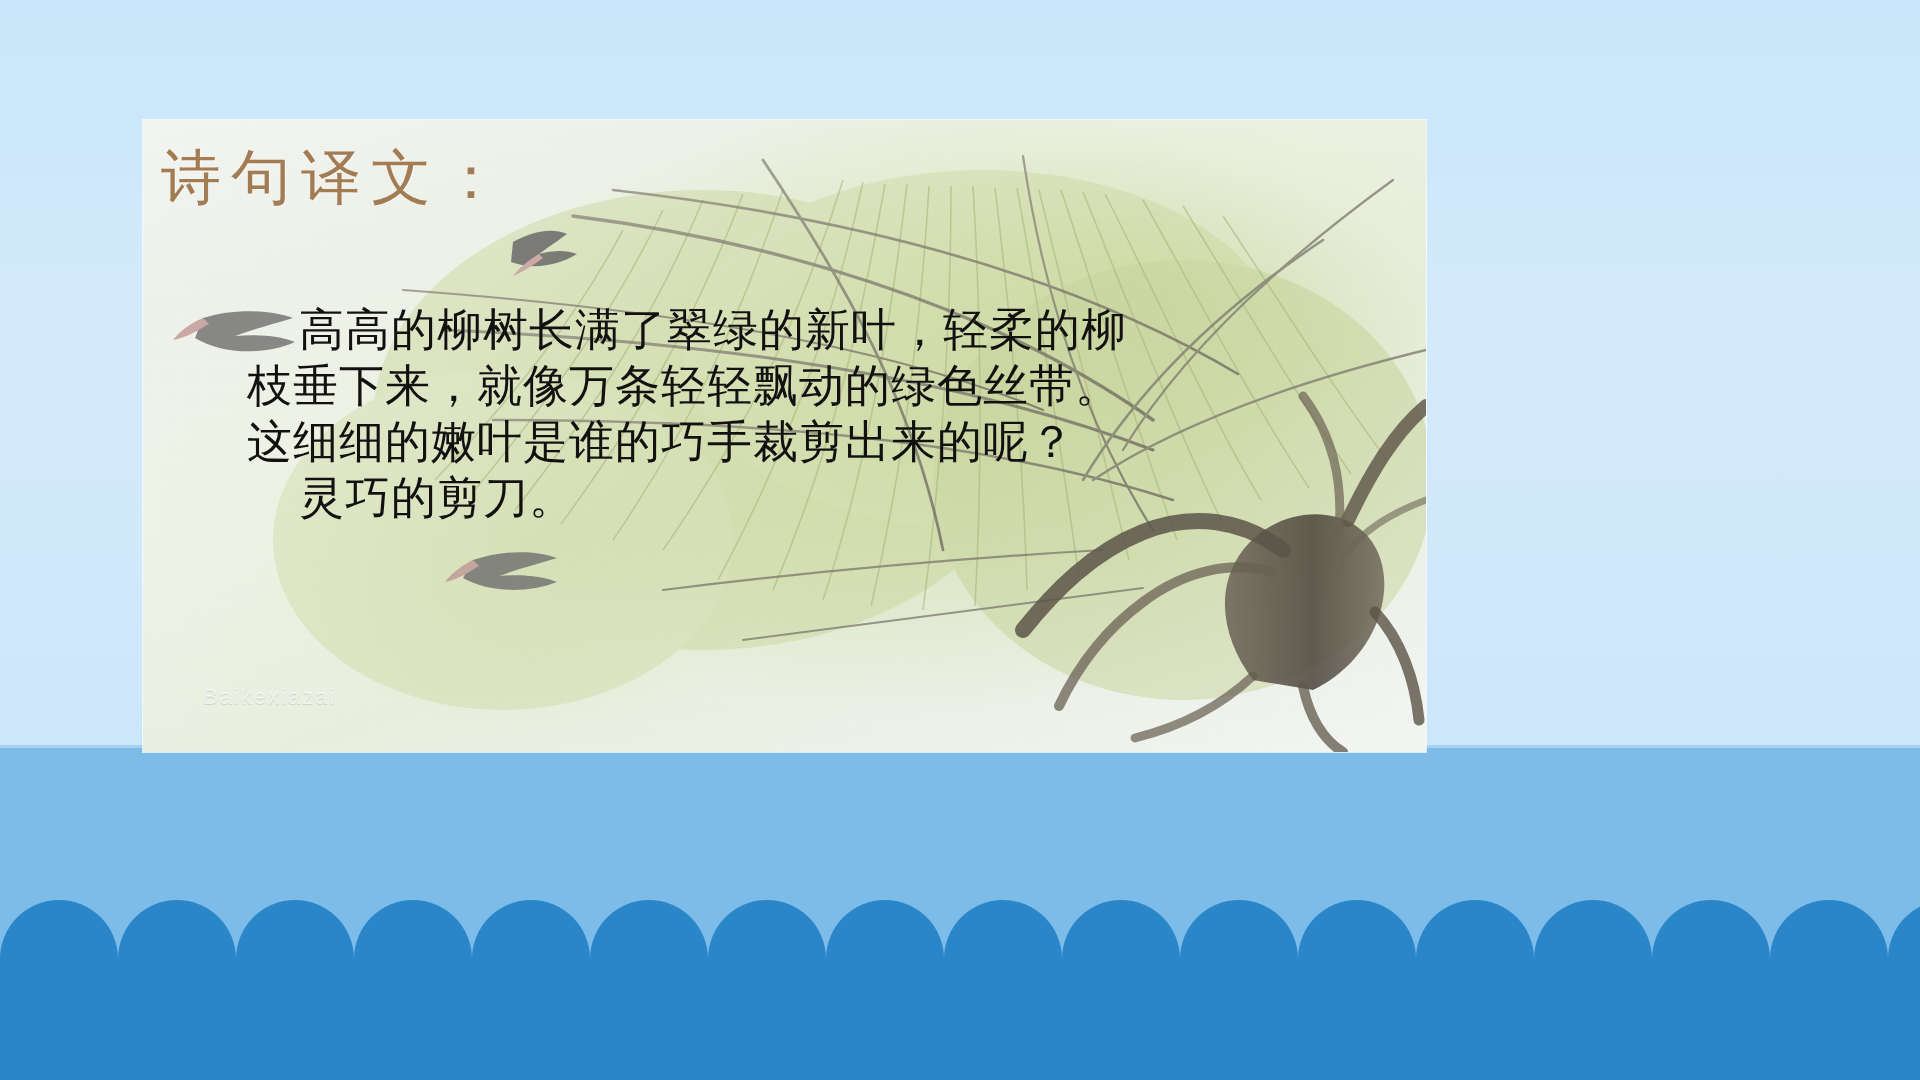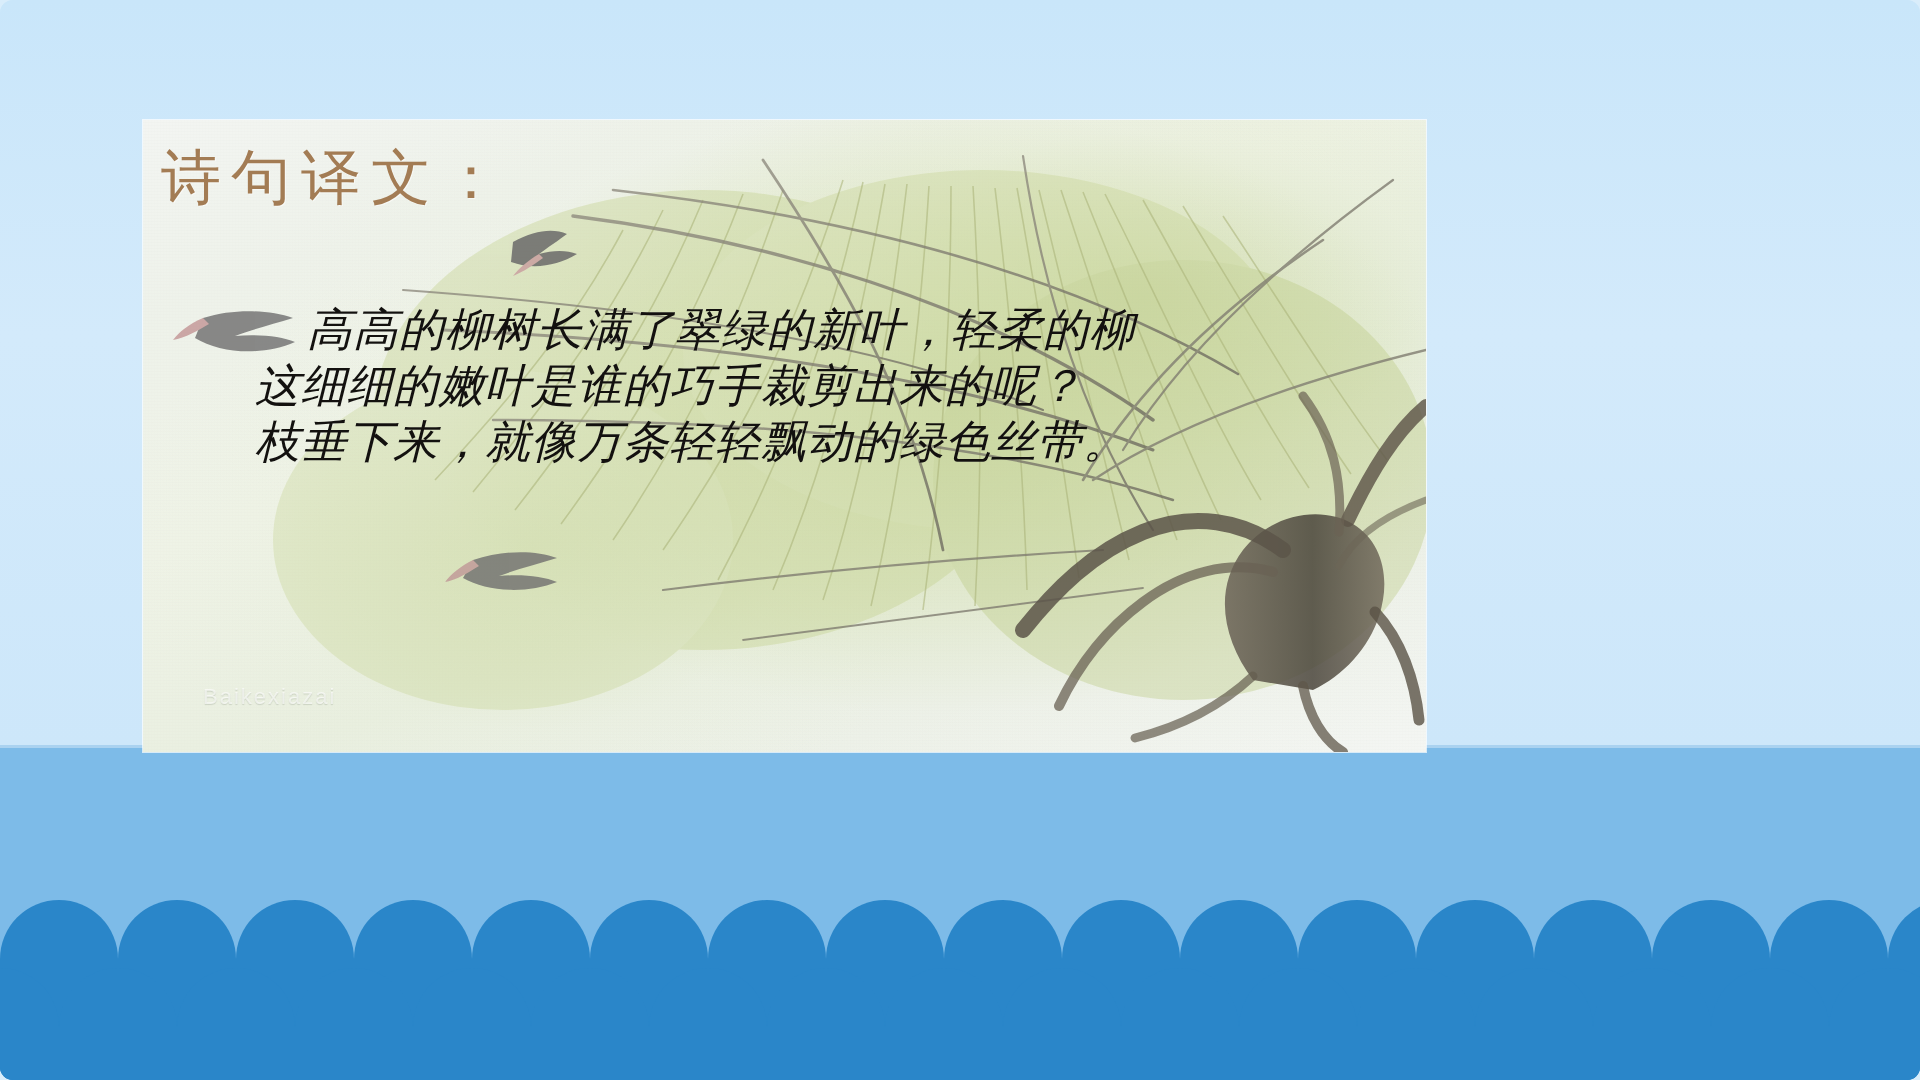--- a/index.html
+++ b/index.html
@@ -17,21 +17,20 @@
   }
 
   
   .slide {
     position: absolute;
     inset: 0;
     width: 1920px;
     height: 1080px;
     background: #cfe8fa;
     overflow: hidden;
-    border-radius: 13px;
   }
 
   .sky-band {
     position: absolute;
     left: 0; top: 0;
     width: 1920px;
     height: 745px;
     background: linear-gradient(180deg, #c9e6fa 0%, #d3eafb 45%, #cde7fa 100%);
   }
 
@@ -120,24 +119,23 @@
     font-size: 60px;
     letter-spacing: 10px;
     color: #a37c54;
     font-weight: 400;
     text-shadow: 1px 1px 0 rgba(255,255,255,0.55);
     white-space: nowrap;
   }
 
   .body-text {
     position: absolute;
-    left: 112px;
+    left: 104px;
     top: 182px;
     width: 1010px;
-    font-style: italic;
   }
 
   .body-line {
     font-family: "Liberation Serif", "DejaVu Serif", serif;
     font-size: 45px;
     line-height: 56px;
     color: #13110f;
     letter-spacing: 1px;
     white-space: nowrap;
     text-shadow: 0 0 1px rgba(255,255,255,0.25);
@@ -296,20 +294,21 @@
         <path d="M330 440 C 360 430, 392 430, 414 438 C 394 444, 372 450, 356 456
                  C 378 454, 400 456, 414 462 C 384 474, 344 472, 320 458 Z"></path>
         <path d="M330 440 C 318 446, 308 454, 302 462 C 314 460, 326 452, 336 446 Z" fill="#c09797"></path>
       </g>
     </svg>
 
     <div class="panel-title">诗句译文：</div>
 
     <div class="body-text">
       <div class="body-line indent">高高的柳树长满了翠绿的新叶，轻柔的柳</div>
+      <div class="body-line">枝垂下来，就像万条轻轻飘动的绿色丝带。</div>
       <div class="body-line">这细细的嫩叶是谁的巧手裁剪出来的呢？</div>
-      <div class="body-line">枝垂下来，就像万条轻轻飘动的绿色丝带。</div>
+      <div class="body-line indent">灵巧的剪刀。</div>
     </div>
 
     <div class="watermark">Baikexiazai</div>
 
   </div>
 </div>
 
 </body></html>

